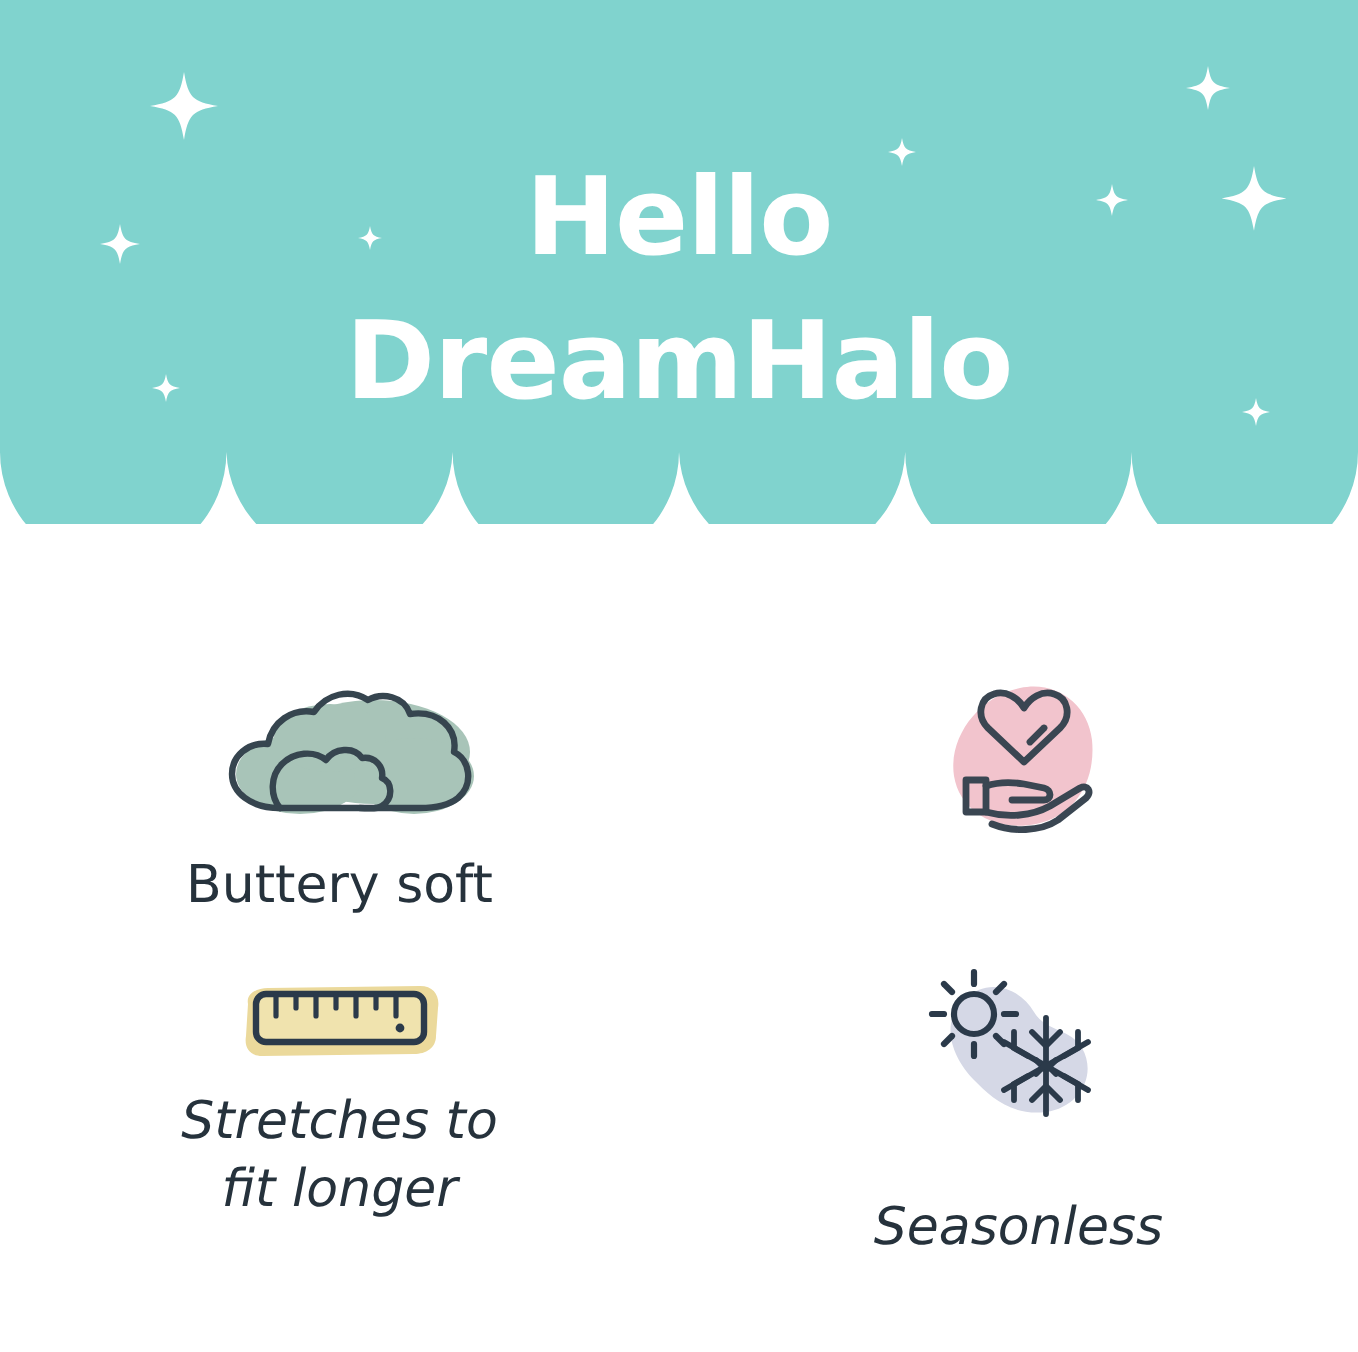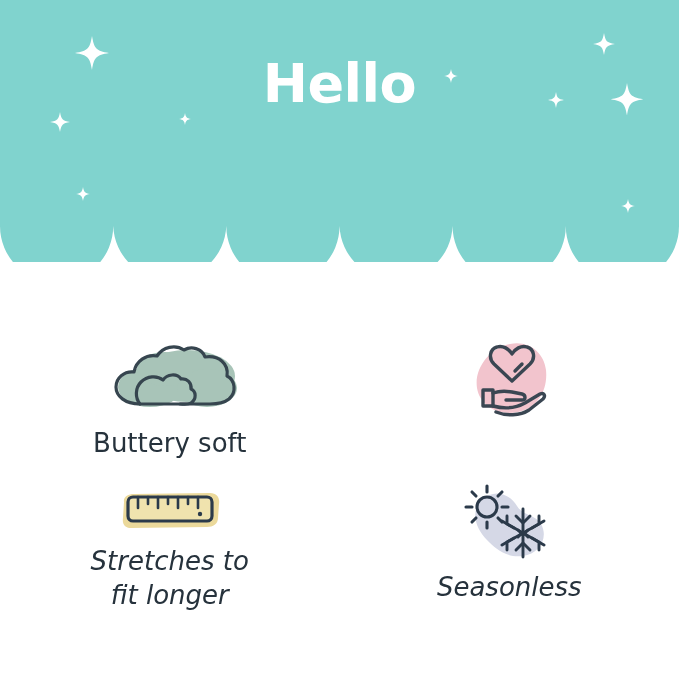--- a/index.html
+++ b/index.html
@@ -37,21 +37,21 @@
     text-align: center;
     color: #ffffff;
     font-family: "DejaVu Sans", sans-serif;
     font-weight: bold;
     font-size: 54px;
     line-height: 72px;
     letter-spacing: -0.5px;
     z-index: 3;
     pointer-events: none;
   }
-  #hero-title .line1 { display: block; }
+  #hero-title .line1 { display: block; margin-top: 25px; }
   #hero-title .line2 { display: block; }
 
   
   #features {
     position: absolute;
     left: 0;
     top: 262px;
     width: 679px;
     height: 414px;
     box-sizing: border-box;
@@ -67,21 +67,21 @@
     flex: 1 1 50%;
     display: flex;
     flex-direction: column;
     align-items: center;
     justify-content: flex-start;
     box-sizing: border-box;
   }
   #cell-buttery   { padding-top: 80px; }
   #cell-smooth    { padding-top: 76px; }
   #cell-stretches { padding-top: 12px; }
-  #cell-seasonless{ padding-top: 6px; }
+  #cell-seasonless{ padding-top: 6px; gap: 27px; }
 
   .feature-icon {
     display: block;
   }
   .feature-label {
     margin-top: 12px;
     text-align: center;
     color: #26323c;
     font-family: "DejaVu Sans", sans-serif;
     font-weight: 400;
@@ -125,20 +125,21 @@
                C554.9 101.9 554.1 101.1 548 100 C554.1 98.9 554.9 98.1 556 92 Z"></path>
       <path d="M627 83 C629.1 95.2 631 97.1 643.2 99.2 C631 101.3 629.1 103.2 627 115.4
                C624.9 103.2 623 101.3 610.8 99.2 C623 97.1 624.9 95.2 627 83 Z"></path>
       <path d="M628 199 C628.9 204.1 629.9 205.1 635 206 C629.9 206.9 628.9 207.9 628 213
                C627.1 207.9 626.1 206.9 621 206 C626.1 205.1 627.1 204.1 628 199 Z"></path>
     </g>
   </svg>
 
   <div id="hero-title">
     <span class="line1">Hello</span>
+    <span class="line2">DreamHalo</span>
   </div>
 </div>
 
 <div id="features">
 
   <div class="feature-row" id="row-top">
 
     <div class="feature-cell" id="cell-buttery">
       <svg class="feature-icon" width="150" height="72" viewBox="0 0 150 72">
         <g fill="#A8C4B8">

